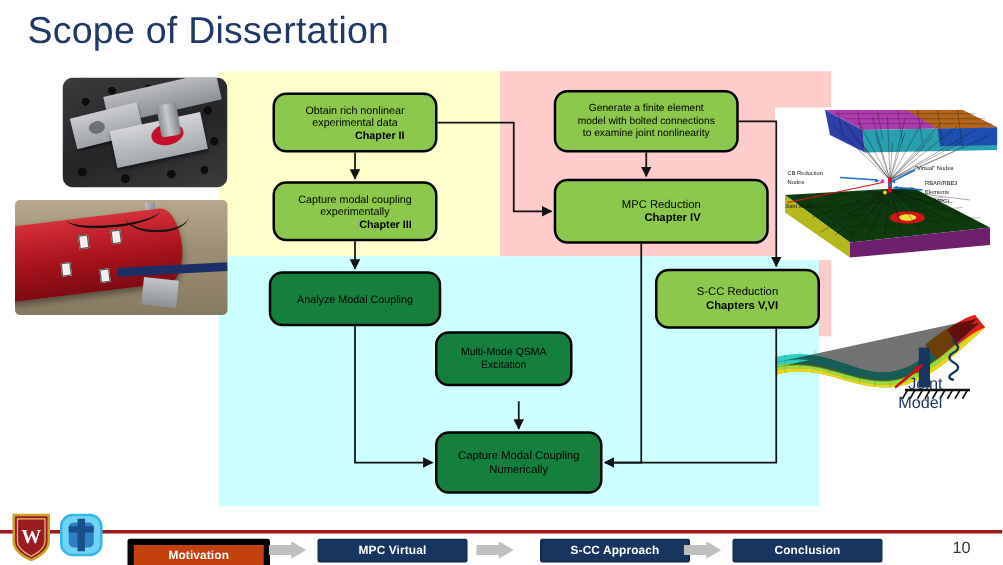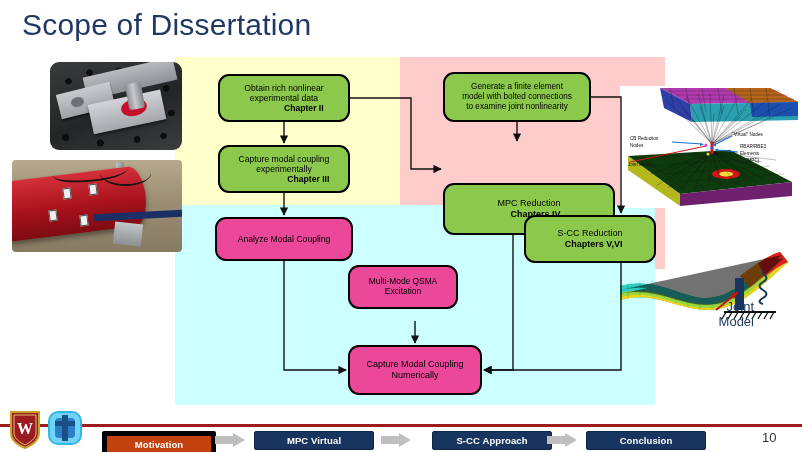--- a/index.html
+++ b/index.html
@@ -74,29 +74,29 @@
   
   #img-fe-mpc{position:absolute;left:620px;top:86px;width:178px;height:122px;overflow:hidden;background:#fff;}
   #img-joint-model{position:absolute;left:620px;top:250px;width:180px;height:88px;overflow:hidden;}
 
   
   .node{position:absolute;border:2.2px solid #000;border-radius:11px;
         display:flex;align-items:center;justify-content:center;text-align:center;
         font-family:Liberation Sans, sans-serif;color:#000;line-height:1.18;
         box-sizing:border-box;padding:2px 4px;}
   .node.green{background:#8CC152;background:#8CC84B;}
-  .node.blue {background:#ec4899;}
+  .node.blue {background:#15803d;}
   .node .ln{display:block;}
   .node .bold{font-weight:bold;text-align:right;}
 
   #node-obtain-data        {left:218px;top:74px;width:132px;height:48px;font-size:8.6px;}
   #node-capture-modal-exp  {left:218px;top:145px;width:132px;height:48px;font-size:8.6px;}
   #node-analyze-modal      {left:215px;top:217px;width:138px;height:44px;font-size:8.6px;}
   #node-generate-fe-model  {left:443px;top:72px;width:148px;height:50px;font-size:8.2px;}
-  #node-mpc-reduction      {left:443px;top:143px;width:172px;height:52px;font-size:9px;margin-top:40px;}
+  #node-mpc-reduction      {left:443px;top:143px;width:172px;height:52px;font-size:9px;}
   #node-scc-reduction      {left:524px;top:215px;width:132px;height:48px;font-size:9px;}
   #node-qsma-excitation    {left:348px;top:265px;width:110px;height:44px;font-size:8.4px;}
   #node-capture-modal-num  {left:348px;top:345px;width:134px;height:50px;font-size:9px;}
 
   
   #connectors{position:absolute;left:0;top:0;width:802px;height:452px;pointer-events:none;}
 
   
   #joint-model-caption{position:absolute;left:694px;top:300px;width:60px;text-align:right;
       font-size:13px;color:#1F3864;line-height:1.12;font-family:"Liberation Sans",sans-serif;}
@@ -313,21 +313,21 @@
   <div>
     <span class="ln">Generate a finite element</span>
     <span class="ln">model with bolted connections</span>
     <span class="ln">to examine joint nonlinearity</span>
   </div>
 </div>
 
 <div class="node green" id="node-mpc-reduction">
   <div>
     <span class="ln">MPC Reduction</span>
-    <span class="ln bold">Chapters IV</span>
+    <span class="ln bold">Chapter IV</span>
   </div>
 </div>
 
 <div class="node green" id="node-scc-reduction">
   <div>
     <span class="ln">S-CC Reduction</span>
     <span class="ln bold">Chapters V,VI</span>
   </div>
 </div>
 

